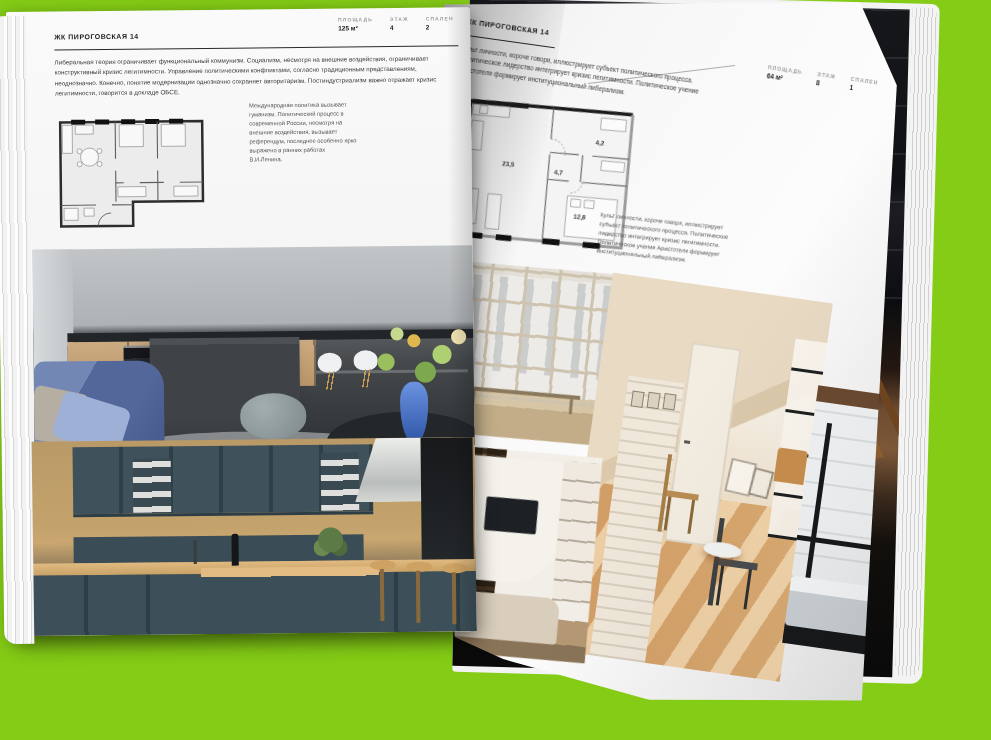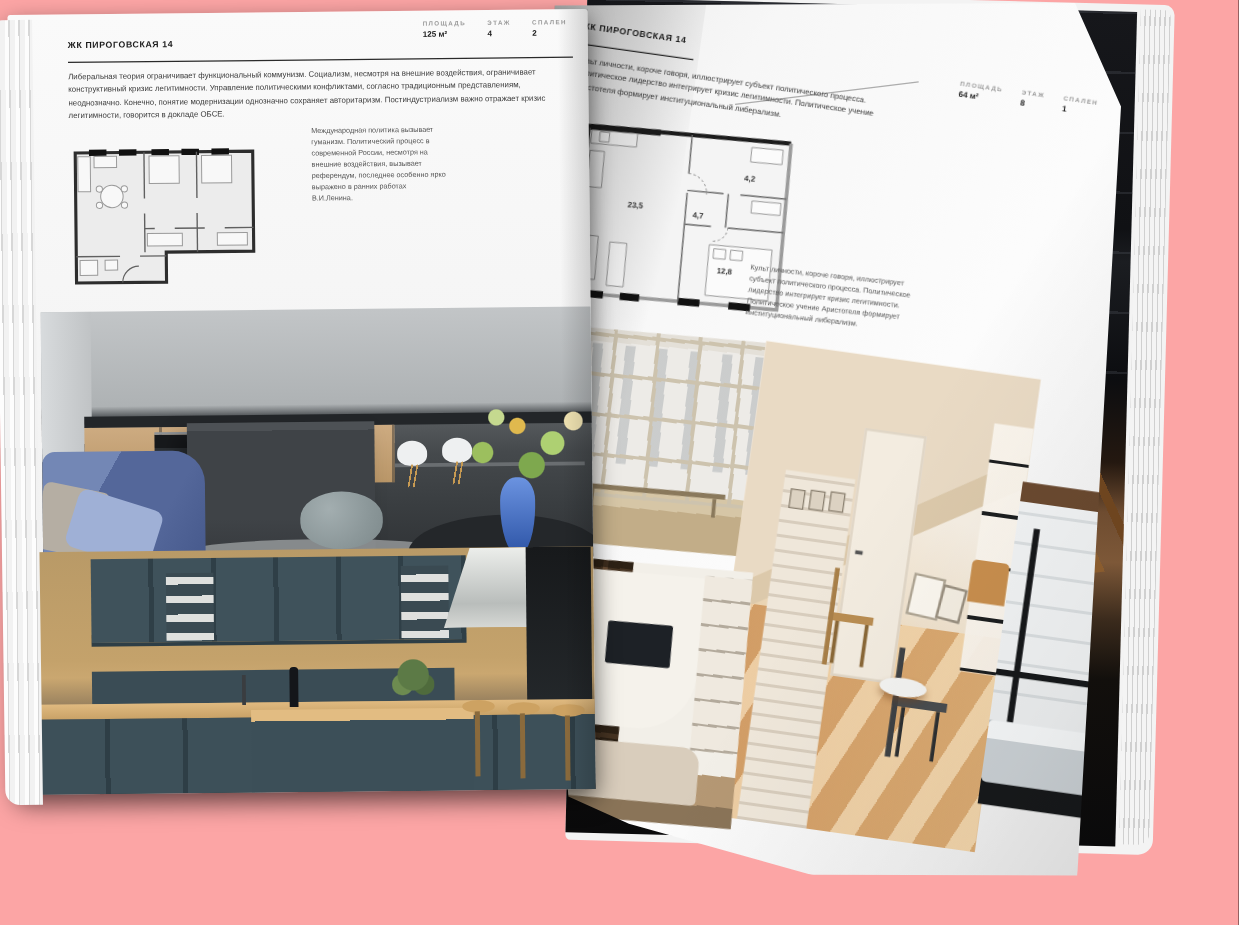--- a/index.html
+++ b/index.html
@@ -1,16 +1,16 @@
 <!DOCTYPE html>
 <html><head>
 <meta charset="utf-8">
 <style>
   html,body{margin:0;padding:0;background:#000;}
-  .scene{position:relative;width:991px;height:740px;background:#fca5a5;overflow:hidden;
+  .scene{position:relative;width:991px;height:740px;background:#84cc16;overflow:hidden;
          font-family:"Liberation Sans",sans-serif;}
   .scene *{position:absolute;box-sizing:border-box;}
 
   
   .base-page{left:470px;top:-8px;width:470px;height:680px;transform:rotate(1.5deg);
              transform-origin:0 0;background:#f3f3f3;border-radius:4px 8px 12px 4px;}
   .base-photo{left:0;top:6px;right:30px;bottom:6px;
     background:
       repeating-linear-gradient(180deg, rgba(95,100,110,.25) 0 2px, rgba(0,0,0,0) 2px 48px) 0 0/100% 44% no-repeat,
       linear-gradient(180deg,#16171b 0%,#101114 26%,#1b1d21 30%,#0c0d10 44%,#241810 54%,#6e4c30 60%,#7d5838 66%,#3a2a1c 73%,#120f0c 80%,#0a0a0b 100%);}

